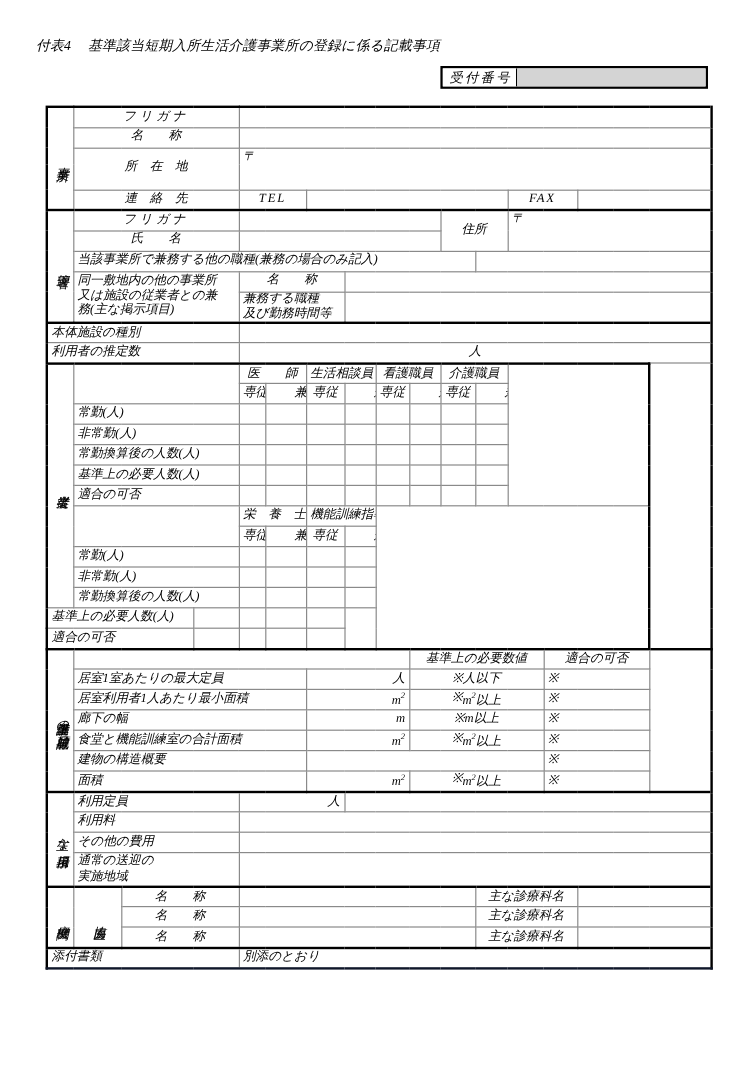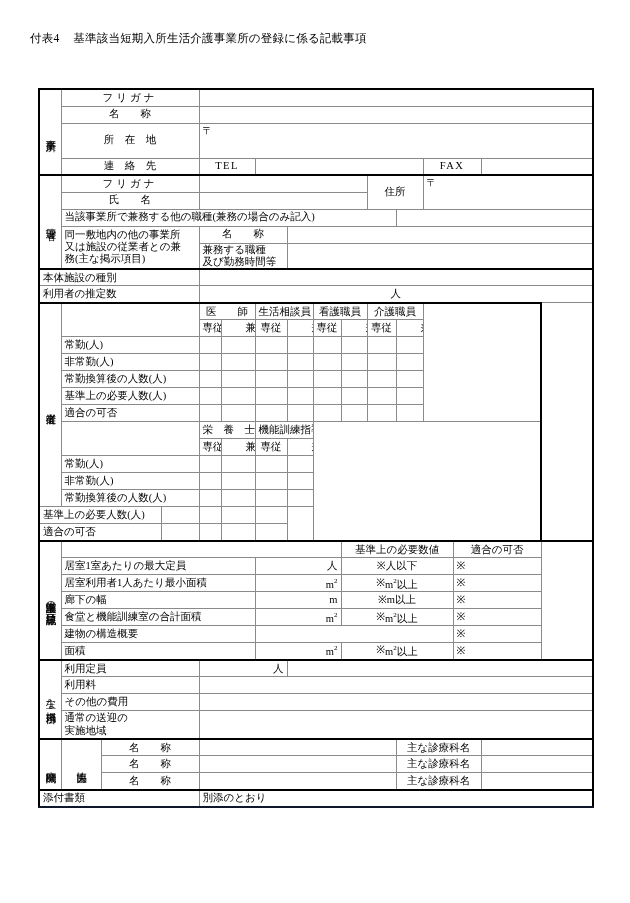--- a/index.html
+++ b/index.html
@@ -13,20 +13,21 @@
     font-family: "Liberation Serif", "DejaVu Serif", serif;
     color: #000000;
     position: relative;
     overflow: hidden;
   }
   .page {
     position: relative;
     width: 630px;
     height: 903px;
     box-sizing: border-box;
+    font-style: italic;
   }
 
   
   .doc-title {
     position: absolute;
     left: 30px;
     top: 31px;
     font-size: 11.5px;
     letter-spacing: 0.2px;
     white-space: nowrap;
@@ -128,20 +129,24 @@
 </style>
 </head>
 <body>
 
 <div class="page">
 
   <div class="doc-title">
     <span>付表4</span><span class="title-gap"></span><span>基準該当短期入所生活介護事業所の登録に係る記載事項</span>
   </div>
 
+  <div class="receipt-wrap">
+    <div class="receipt-label">受付番号</div>
+    <div class="receipt-value"></div>
+  </div>
 
   <table class="form">
     <colgroup>
       <col style="width:22px">
       <col style="width:40px">
       <col style="width:60px">
       <col style="width:38px">
       <col style="width:22px">
       <col style="width:34px">
       <col style="width:32px">

